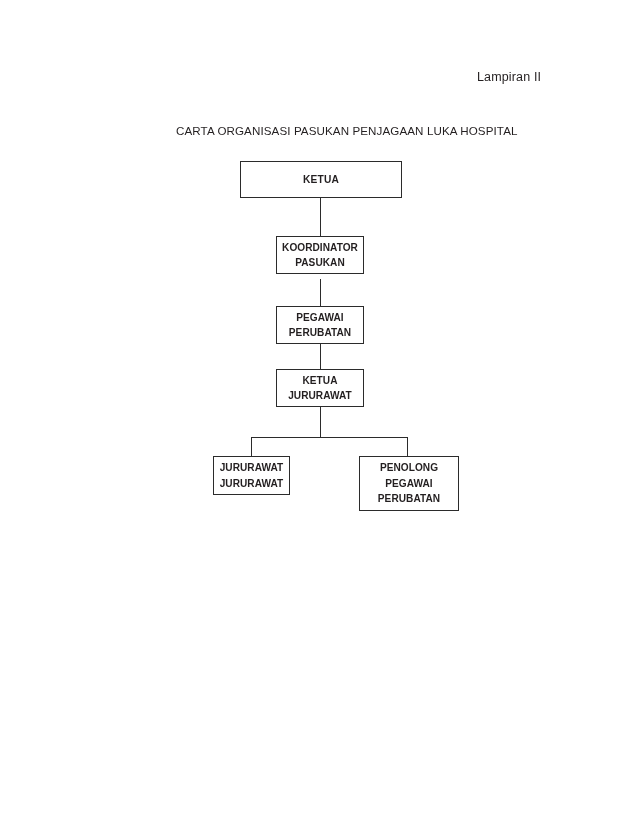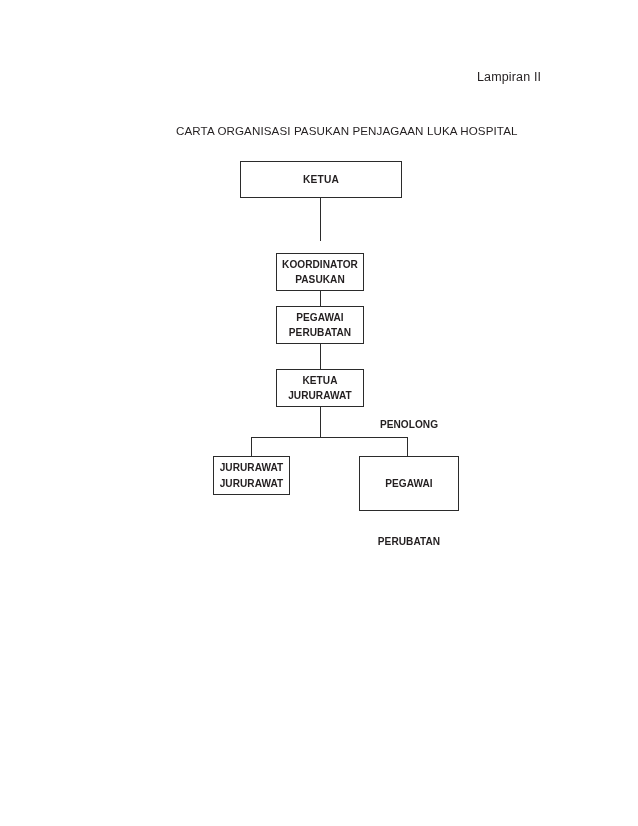--- a/index.html
+++ b/index.html
@@ -66,25 +66,25 @@
     white-space: nowrap;
     font-weight: bold;
   }
   .node.sub .line {
     font-size: 10.1px;
     letter-spacing: 0.05px;
   }
 
   
   #node-ketua          { left: 240px; top: 161px; width: 162px; height: 37px; }
-  #node-koordinator    { left: 276px; top: 253px; width: 88px;  height: 38px; align-items: center; }
+  #node-koordinator    { left: 276px; top: 236px; width: 88px;  height: 38px; align-items: center; }
   #node-pegawai        { left: 276px; top: 306px; width: 88px;  height: 38px; }
   #node-ketua-jururawat{ left: 276px; top: 369px; width: 88px;  height: 38px; }
   #node-jururawat-terlatih { left: 213px; top: 456px; width: 77px; height: 39px; }
-  #node-penolong       { left: 359px; top: 456px; width: 100px; height: 55px; gap: 43px; }
+  #node-penolong       { left: 359px; top: 456px; width: 100px; height: 55px; }
 
   
   .conn {
     position: absolute;
     background: #2b2b2b;
     z-index: 1;
   }
   .conn.v { width: 1.1px; }
   .conn.h { height: 1.1px; }
 

